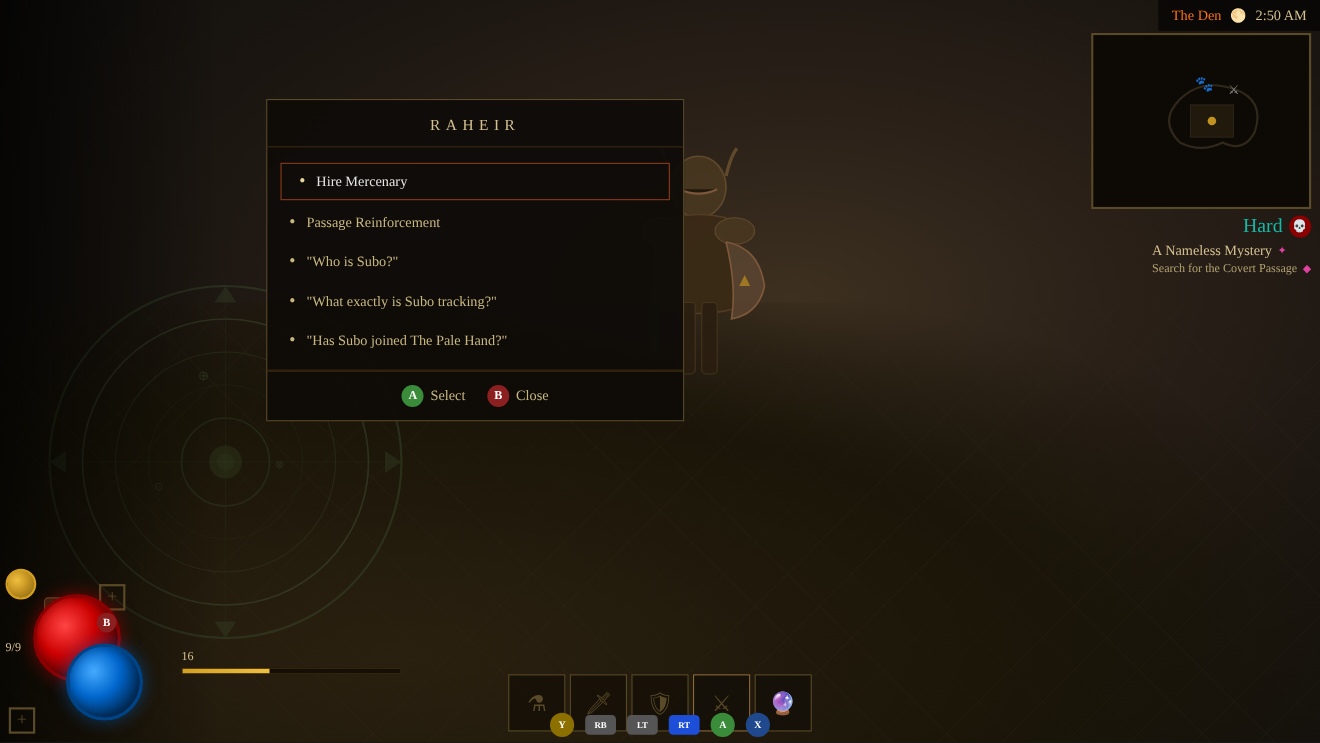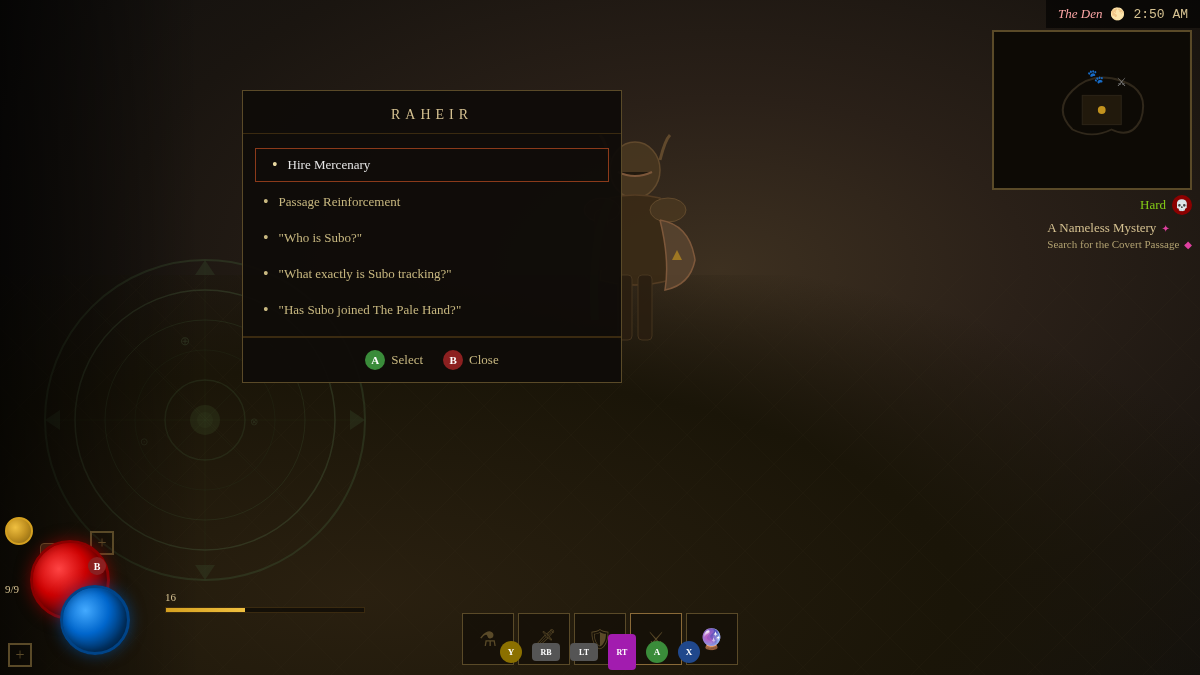--- a/index.html
+++ b/index.html
@@ -66,35 +66,34 @@
       right: 0;
       display: flex;
       align-items: center;
       gap: 8px;
       padding: 6px 12px;
       background: rgba(0,0,0,0.6);
       z-index: 10;
     }
 
     .location-name {
-      color: #fca5a5;
+      color: #f97316;
       font-size: 13px;
       font-family: 'Georgia', serif;
-      font-style: italic;
     }
 
     .moon-icon {
       color: #d4c090;
       font-size: 12px;
     }
 
     .time-display {
       color: #d4c090;
       font-size: 13px;
-      font-family: Liberation Mono, monospace;
+      font-family: Liberation Serif, serif;
     }
 
     
     .minimap {
       position: absolute;
       top: 30px;
       right: 8px;
       width: 200px;
       height: 160px;
       background: #1a1208;
@@ -116,22 +115,22 @@
       position: absolute;
       top: 195px;
       right: 8px;
       display: flex;
       align-items: center;
       gap: 6px;
       z-index: 10;
     }
 
     .difficulty-text {
-      color: #84cc16;
-      font-size: 13px;
+      color: #14b8a6;
+      font-size: 18px;
       font-family: 'Georgia', serif;
     }
 
     .skull-icon {
       width: 20px;
       height: 20px;
       background: #8B0000;
       border-radius: 50%;
       display: flex;
       align-items: center;
@@ -376,21 +375,21 @@
       align-items: center;
       justify-content: center;
       font-size: 9px;
       font-weight: bold;
       color: white;
     }
 
     .ctrl-y { background: #8B7000; }
     .ctrl-rb { background: #555; border-radius: 4px; width: 28px; height: 18px; font-size: 8px;}
     .ctrl-lt { background: #555; border-radius: 4px; width: 28px; height: 18px; font-size: 8px;}
-    .ctrl-rt { background: #a21caf; border-radius: 4px; width: 28px; height: 36px; font-size: 8px;}
+    .ctrl-rt { background: #1d4ed8; border-radius: 4px; width: 28px; height: 18px; font-size: 8px;}
     .ctrl-a { background: #3a8c3a; }
     .ctrl-x { background: #20488c; }
 
     
     .potion-counter {
       position: absolute;
       bottom: 80px;
       left: 5px;
       color: #d4c090;
       font-size: 11px;

